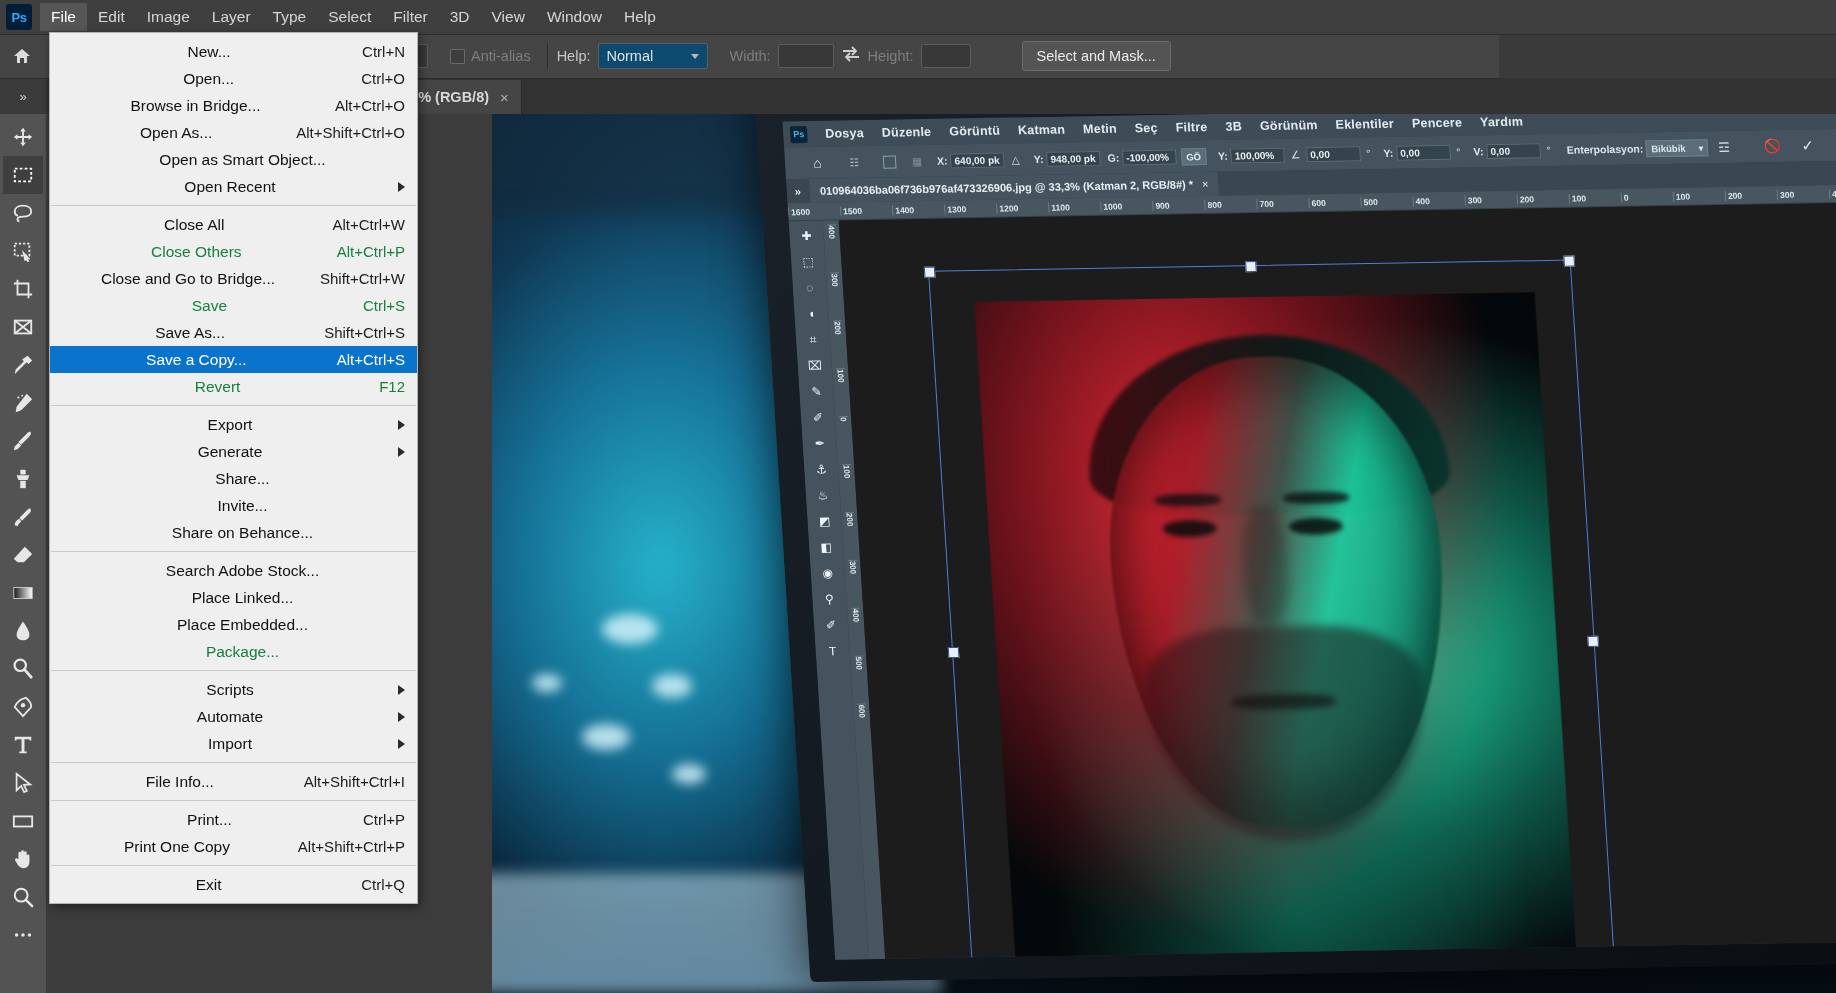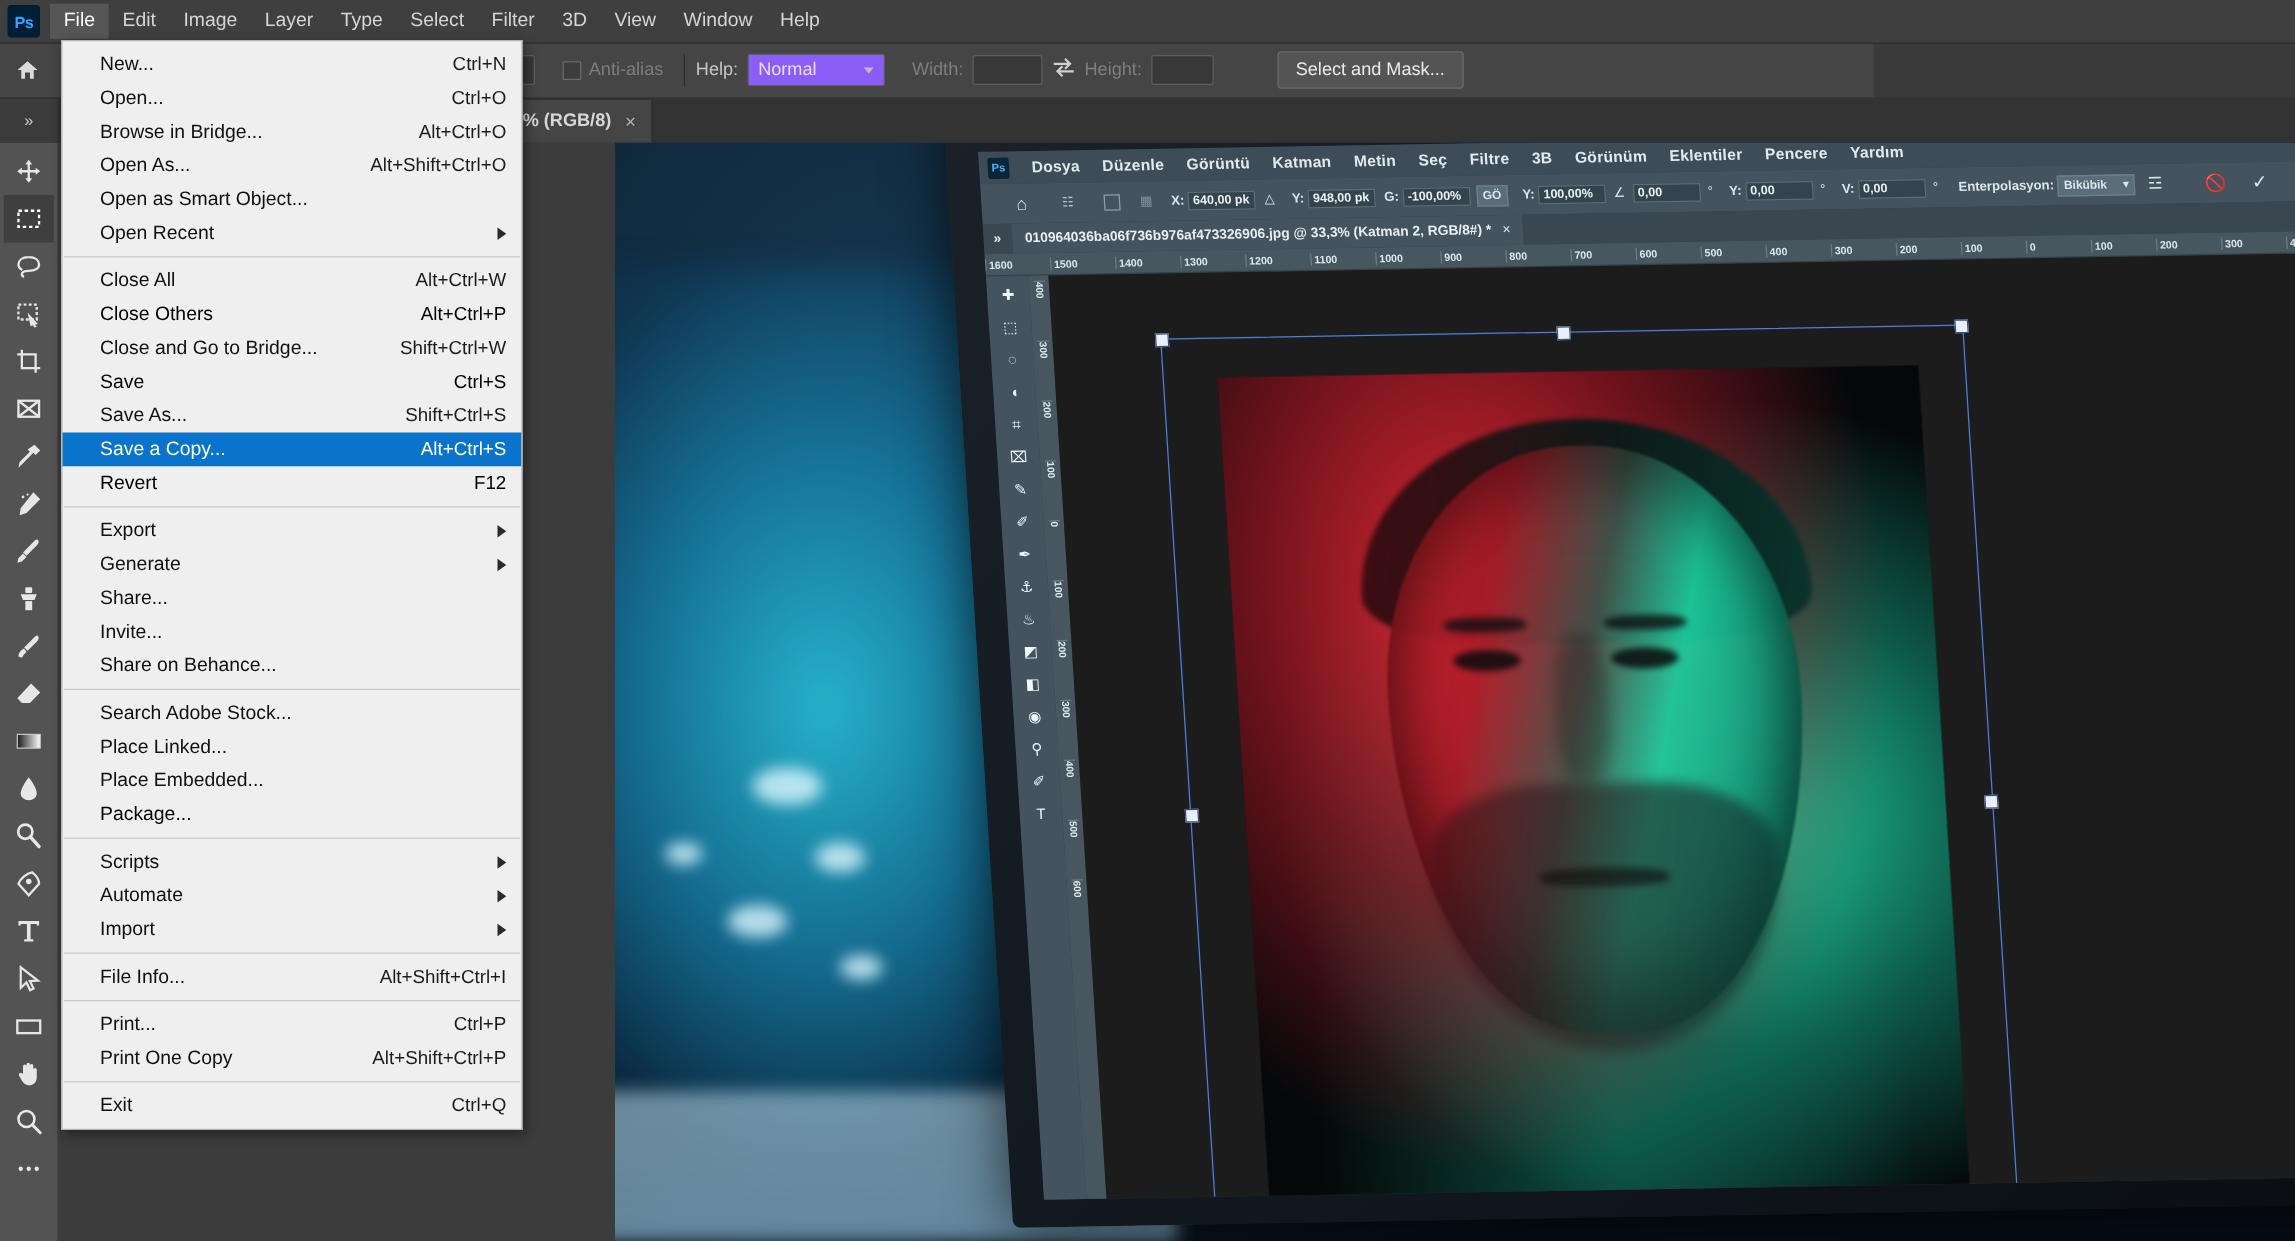--- a/index.html
+++ b/index.html
@@ -38,21 +38,21 @@
   .ob-home{width:44px;display:flex;align-items:center;justify-content:center;}
   .ob-sep{width:1px;height:26px;background:#2e2e2e;margin:0 9px;}
   .ob-label{color:#c6c6c6;font-size:14.5px;margin-right:7px;white-space:nowrap;}
   .ob-label.dim{color:#7e7e7e;}
   .ob-field{
     background:#383838;border:1px solid #5d5d5d;border-radius:2px;
     height:24px;color:#d3d3d3;font-size:14px;display:flex;align-items:center;
     padding:0 7px;box-sizing:border-box;
   }
   .ob-select{
-    background:#8b5cf6;border:1px solid #5d5d5d;border-radius:2px;height:26px;
+    background:#0c4a6e;border:1px solid #5d5d5d;border-radius:2px;height:26px;
     color:#e2e2e2;font-size:14.5px;display:flex;align-items:center;justify-content:space-between;
     padding:0 8px;box-sizing:border-box;min-width:110px;
   }
   .ob-caret{width:0;height:0;border-left:4px solid transparent;border-right:4px solid transparent;
             border-top:5px solid #b9b9b9;margin-left:10px;}
   .ob-checkbox{width:13px;height:13px;border:1px solid #6a6a6a;background:#3d3d3d;
                border-radius:1px;margin-right:6px;}
   .ob-btn{
     background:#545454;border:1px solid #6b6b6b;border-radius:3px;height:30px;
     color:#eaeaea;font-size:14.5px;display:flex;align-items:center;justify-content:center;
@@ -218,23 +218,23 @@
     position:absolute;left:49px;top:32px;width:369px;
     background:#efefef;border:1px solid #b4b4b4;
     box-shadow:2px 3px 9px rgba(0,0,0,.45);
     z-index:60;padding:5px 0 5px 0;box-sizing:border-box;
     font-size:15.5px;color:#101010;
   }
   .mi{
     position:relative;height:27px;display:flex;align-items:center;
     padding:0 12px 0 30px;box-sizing:border-box;white-space:nowrap;cursor:default;
   }
-  .mi .lbl{flex:1;}
+  .mi .lbl{flex:1;text-align:center;}
   .mi .acc{color:#1c1c1c;font-size:15px;margin-left:24px;}
-  .mi.disabled .lbl,.mi.disabled .acc{color:#000000;}
+  .mi.disabled .lbl,.mi.disabled .acc{color:#15803d;}
   .mi.hl{background:#0a74cd;}
   .mi.hl .lbl,.mi.hl .acc{color:#ffffff;}
   .mi .arrow{
     width:0;height:0;border-top:5px solid transparent;border-bottom:5px solid transparent;
     border-left:7px solid #2a2a2a;margin-left:18px;
   }
   .mi-sep{height:1px;background:#c9c9c9;margin:5px 1px;}
 </style>
 </head>
 <body>

